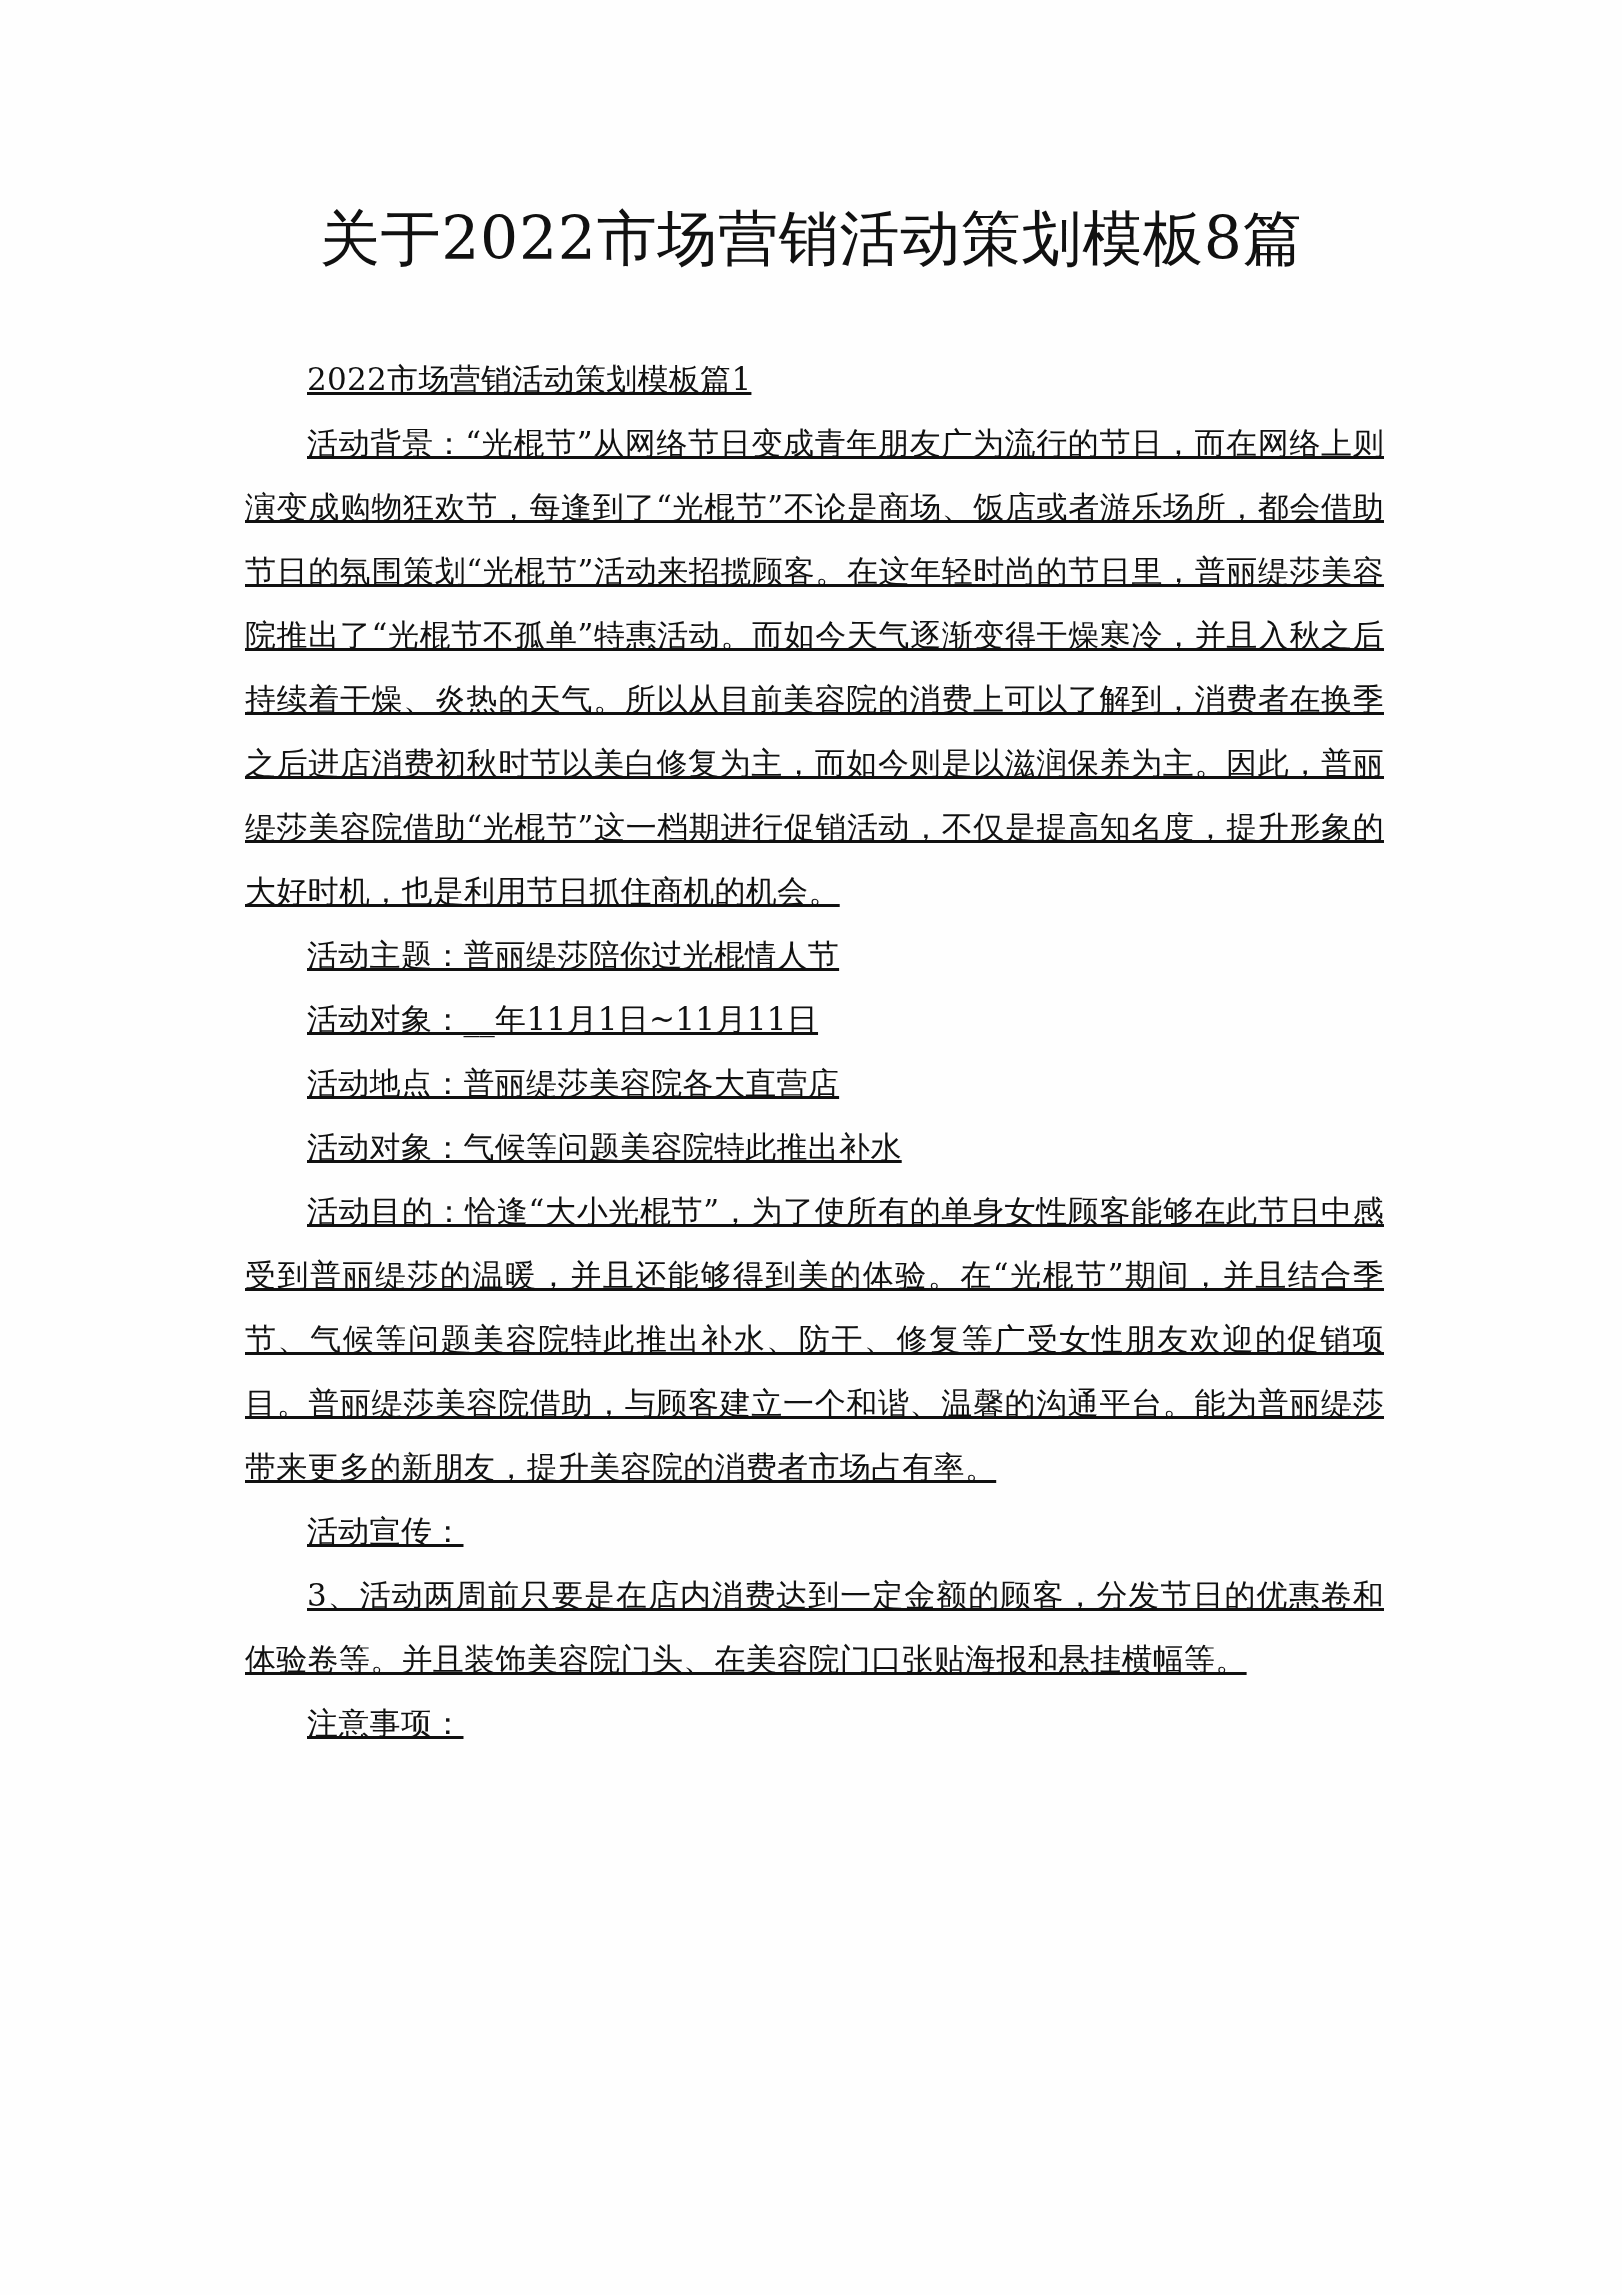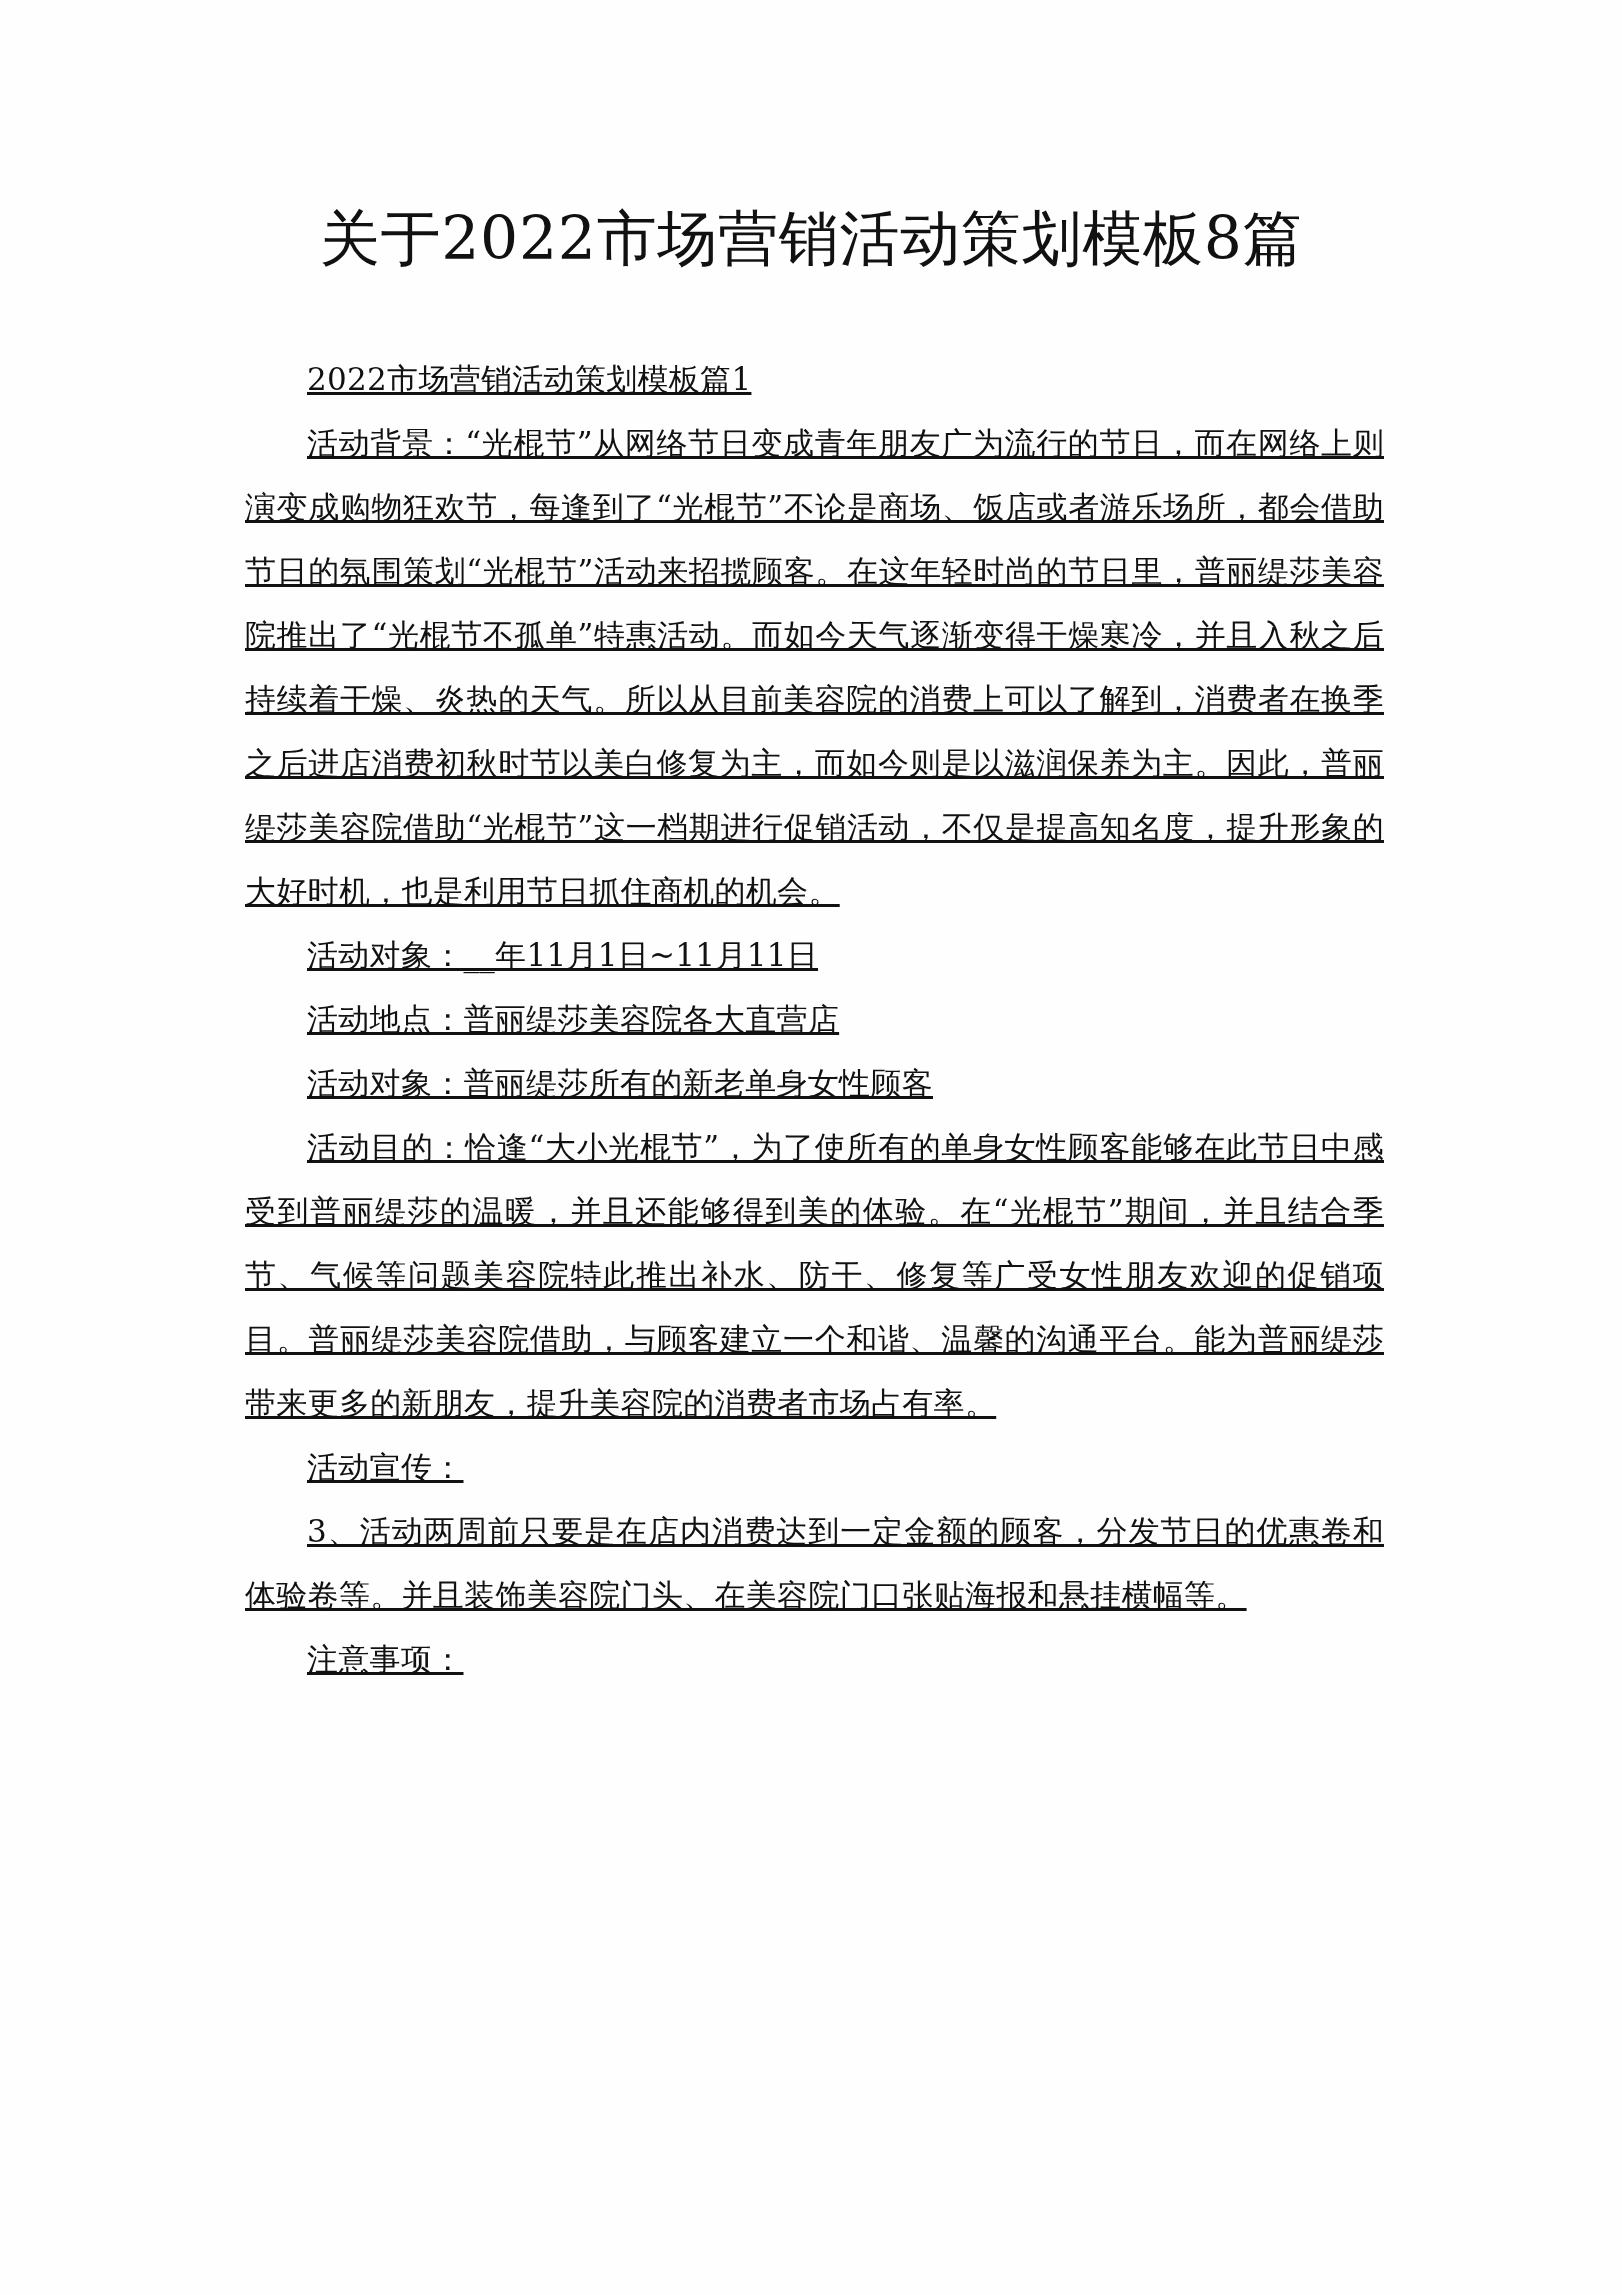--- a/index.html
+++ b/index.html
@@ -53,22 +53,23 @@
   </style>
 </head>
 <body>
 
 <div class="page">
   <h1 class="doc-title">关于2022市场营销活动策划模板8篇</h1>
 
   <div class="body">
     <p class="para">2022市场营销活动策划模板篇1</p>
     <p class="para">活动背景：“光棍节”从网络节日变成青年朋友广为流行的节日，而在网络上则演变成购物狂欢节，每逢到了“光棍节”不论是商场、饭店或者游乐场所，都会借助节日的氛围策划“光棍节”活动来招揽顾客。在这年轻时尚的节日里，普丽缇莎美容院推出了“光棍节不孤单”特惠活动。而如今天气逐渐变得干燥寒冷，并且入秋之后持续着干燥、炎热的天气。所以从目前美容院的消费上可以了解到，消费者在换季之后进店消费初秋时节以美白修复为主，而如今则是以滋润保养为主。因此，普丽缇莎美容院借助“光棍节”这一档期进行促销活动，不仅是提高知名度，提升形象的大好时机，也是利用节日抓住商机的机会。</p>
+    <p class="para">活动主题：普丽缇莎陪你过光棍情人节</p>
     <p class="para">活动对象：__年11月1日~11月11日</p>
     <p class="para">活动地点：普丽缇莎美容院各大直营店</p>
-    <p class="para">活动对象：普丽缇莎所有的新老单身女性顾客</p>
+    <p class="para">活动对象：气候等问题美容院特此推出补水</p>
     <p class="para">活动目的：恰逢“大小光棍节”，为了使所有的单身女性顾客能够在此节日中感受到普丽缇莎的温暖，并且还能够得到美的体验。在“光棍节”期间，并且结合季节、气候等问题美容院特此推出补水、防干、修复等广受女性朋友欢迎的促销项目。普丽缇莎美容院借助，与顾客建立一个和谐、温馨的沟通平台。能为普丽缇莎带来更多的新朋友，提升美容院的消费者市场占有率。</p>
     <p class="para">活动宣传：</p>
     <p class="para">3、活动两周前只要是在店内消费达到一定金额的顾客，分发节日的优惠卷和体验卷等。并且装饰美容院门头、在美容院门口张贴海报和悬挂横幅等。</p>
     <p class="para">注意事项：</p>
   </div>
 </div>
 
 
 </body></html>

